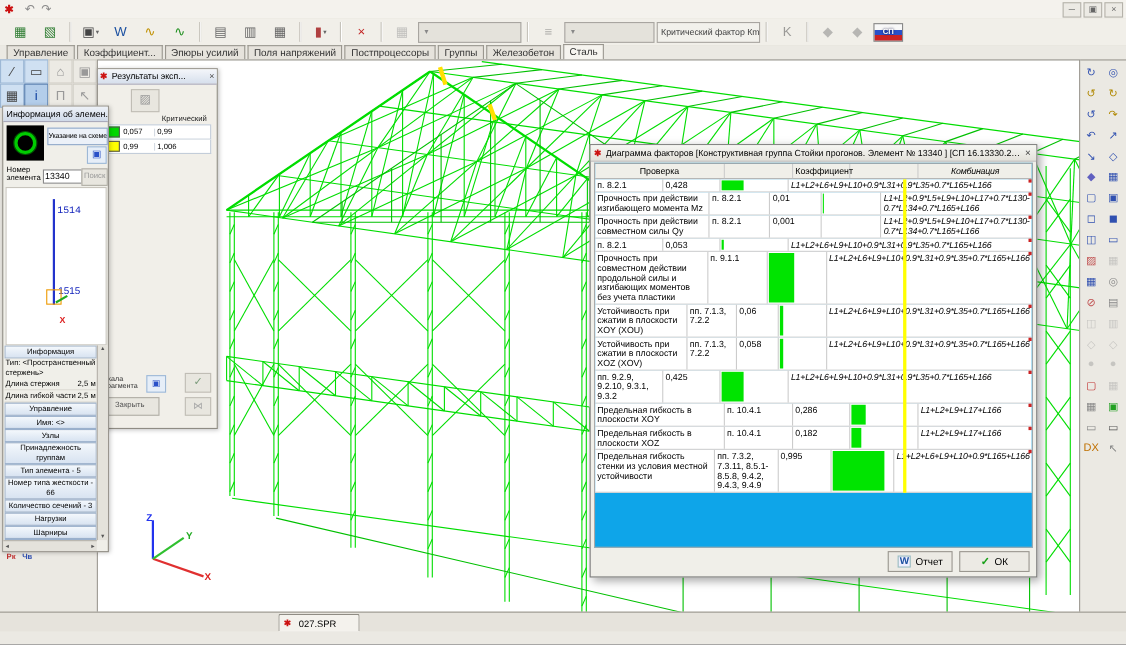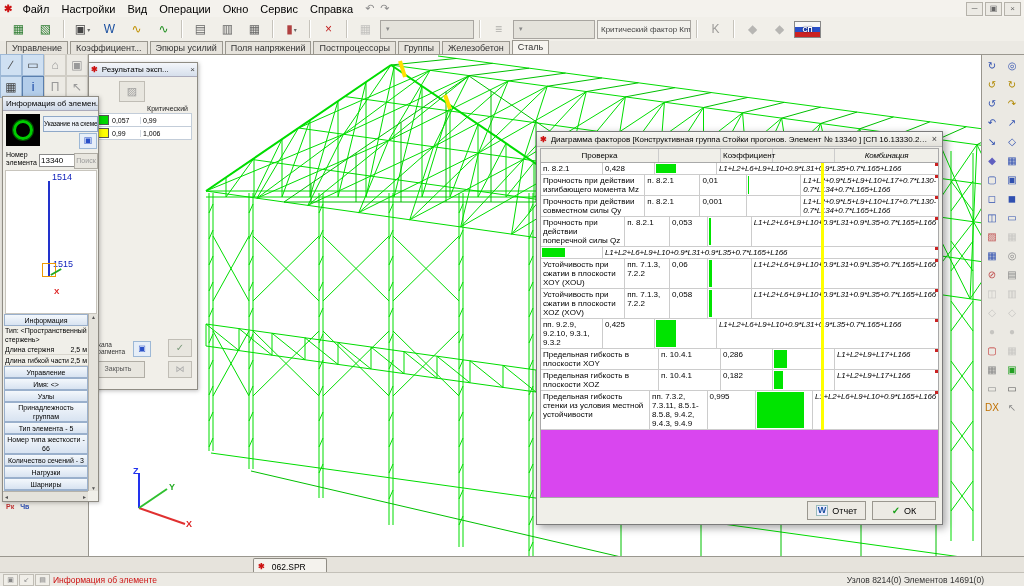--- a/index.html
+++ b/index.html
@@ -76,21 +76,21 @@
   .leg-v2{padding-left:2px;}
   .rw-scale{position:absolute;left:3px;top:278px;width:40px;font-size:6.5px;line-height:7px;color:#333;}
   .rw-scalebtn{position:absolute;left:44px;top:278px;width:16px;height:14px;border:1px solid #9db8d6;background:#e6eef8;color:#2a50c8;font-size:8px;text-align:center;line-height:13px;}
   .rw-checkbtn{position:absolute;right:5px;top:276px;width:22px;height:16px;border:1px solid #c0bdb5;background:#e8e6df;color:#7a9a7a;text-align:center;line-height:15px;font-size:10px;}
   .rw-closebtn{position:absolute;left:2px;top:298px;width:52px;height:15px;border:1px solid #b0ada5;background:#e8e6df;font-size:7px;text-align:center;line-height:14px;color:#555;overflow:hidden;}
   .rw-charticon{position:absolute;right:5px;top:298px;width:22px;height:15px;border:1px solid #c0bdb5;background:#e8e6df;color:#aaa;font-size:9px;text-align:center;line-height:14px;}
   
   .dialog{position:absolute;left:536px;top:131px;width:405px;height:392px;background:#f0efe9;border:1px solid #7b7b7b;z-index:30;box-shadow:3px 3px 8px rgba(0,0,0,.35);}
   .dlg-title{height:14px;display:flex;align-items:center;font-size:8px;padding:0 3px;background:linear-gradient(#f6f6f3,#e3e1da);border-bottom:1px solid #bbb;white-space:nowrap;overflow:hidden;}
   .dlg-close{margin-left:auto;font-size:9px;color:#444;padding:0 2px;flex:none;}
-  .dlg-tbl{position:absolute;left:3px;right:3px;top:16px;bottom:26px;background:#d946ef;border:1px solid #a9a9a9;overflow:hidden;font-size:8px;}
+  .dlg-tbl{position:absolute;left:3px;right:3px;top:16px;bottom:26px;background:#0ea5e9;border:1px solid #a9a9a9;overflow:hidden;font-size:8px;}
   .trow{display:flex;border-bottom:1px solid #cccccc;background:#fff;}
   .thead{background:#f0efe9;border-bottom:1px solid #a9a9a9;}
   .tc{border-right:1px solid #cccccc;padding:1px 2px;line-height:9px;box-sizing:border-box;}
   .c-check{width:118px;}
   .c-norm{width:62px;}
   .c-coef{width:52px;}
   .c-bar{width:62px;position:relative;padding:0;}
   .c-comb{flex:1;border-right:none;position:relative;letter-spacing:-.2px;font-style:italic;}
   .thead .tc{text-align:center;line-height:11px;}
   .bar{position:absolute;left:1px;top:1px;bottom:1px;background:var(--bar,#00e400);}
@@ -110,30 +110,20 @@
   .sb-left{color:#cc1111;}
   .sb-right{margin-left:auto;margin-right:40px;color:#333;}
 </style>
 </head>
 <body>
 
 <div id="app">
 
   <div class="menubar">
     <span class="applogo">✱</span>
-    <div style="display:flex;">
-
-    <span class="menu-item">Файл</span>
-        <span class="menu-item">Настройки</span>
-        <span class="menu-item">Вид</span>
-        <span class="menu-item">Операции</span>
-        <span class="menu-item">Окно</span>
-        <span class="menu-item">Сервис</span>
-        <span class="menu-item">Справка</span>
-      </div>
     <span class="undo-redo">↶</span>
     <span class="undo-redo">↷</span>
     <div class="win-btns">
 
     <span class="winbtn">─</span>
         <span class="winbtn">▣</span>
         <span class="winbtn">×</span>
       </div>
   </div>
 
@@ -575,21 +565,21 @@
     <div class="ip-preview">
         <div class="ip-ring"></div>
       </div>
     <div class="ip-pointbtn">Указание на схеме</div>
     <div class="ip-camicon">▣</div>
     <div class="ip-numlbl">Номер элемента</div>
     <input class="ip-numinput" value="13340" style="">
     <div class="ip-findbtn">Поиск</div>
     <div class="ip-sketch">
       <div class="sk-line"></div>
-      <span class="sk-node" style="left:46px;top:1px;">1514</span>
+      <span class="sk-node" style="left:46px;top:16px;font-family:Liberation Mono, monospace;">1514</span>
       <span class="sk-node" style="left:47px;top:88px;">1515</span>
       <div class="sk-square"></div>
       <div class="sk-yarrow"></div>
       <span class="sk-x">X</span>
     </div>
     <div class="ip-list">
 
         <div class="acc-item acc-hdr">
           <span class="lbl">Информация</span>
           <span class="val"></span>
@@ -721,30 +711,31 @@
             <div class="tc c-check">Прочность при действии совместном силы Qy</div>
             <div class="tc c-norm">п. 8.2.1</div>
             <div class="tc c-coef">0,001</div>
             <div class="tc c-bar">
               <div class="bar" style="width: 0.047px;"></div>
             </div>
             <div class="tc c-comb"><span>L1+L2+0.9*L5+L9+L10+L17+0.7*L130-0.7*L134+0.7*L165+L166</span><span class="trunc"></span></div>
           </div>
 
           <div class="trow">
-            <div class="tc c-check">Прочность при действии поперечной силы Qz</div>
             <div class="tc c-norm">п. 8.2.1</div>
             <div class="tc c-coef">0,053</div>
             <div class="tc c-bar">
               <div class="bar" style="width: 2.491px;"></div>
             </div>
             <div class="tc c-comb"><span>L1+L2+L6+L9+L10+0.9*L31+0.9*L35+0.7*L165+L166</span><span class="trunc"></span></div>
           </div>
 
           <div class="trow">
+            <div class="tc c-check">Прочность при совместном действии продольной силы и изгибающих моментов без учета пластики</div>
+            <div class="tc c-norm">п. 9.1.1</div>
             <div class="tc c-bar">
               <div class="bar" style="width: 22.983px;"></div>
             </div>
             <div class="tc c-comb"><span>L1+L2+L6+L9+L10+0.9*L31+0.9*L35+0.7*L165+L166</span><span class="trunc"></span></div>
           </div>
 
           <div class="trow">
             <div class="tc c-check">Устойчивость при сжатии в плоскости XOY (XOU)</div>
             <div class="tc c-norm">пп. 7.1.3, 7.2.2</div>
             <div class="tc c-coef">0,06</div>
@@ -814,28 +805,18 @@
       <div class="dlg-btn" style="width:46px;justify-content:center;">
           <span class="ok-ico">✓</span>
           <span>ОК</span>
         </div>
     </div>
   </div>
 
   <div class="doctabbar">
     <div class="doctab">
       <span class="applogo" style="font-size:8px;">✱</span>
-      <span>062.SPR</span>
+      <span>027.SPR</span>
     </div>
   </div>
 
-  <div class="statusbar">
-    <div class="sb-icons">
-
-    <span class="sb-ic">▣</span>
-        <span class="sb-ic">↙</span>
-        <span class="sb-ic">▤</span>
-      </div>
-    <span class="sb-left">Информация об элементе</span>
-    <span class="sb-right">Узлов 8214(0) Элементов 14691(0)</span>
-  </div>
 
 </div>
 
 </body></html>

